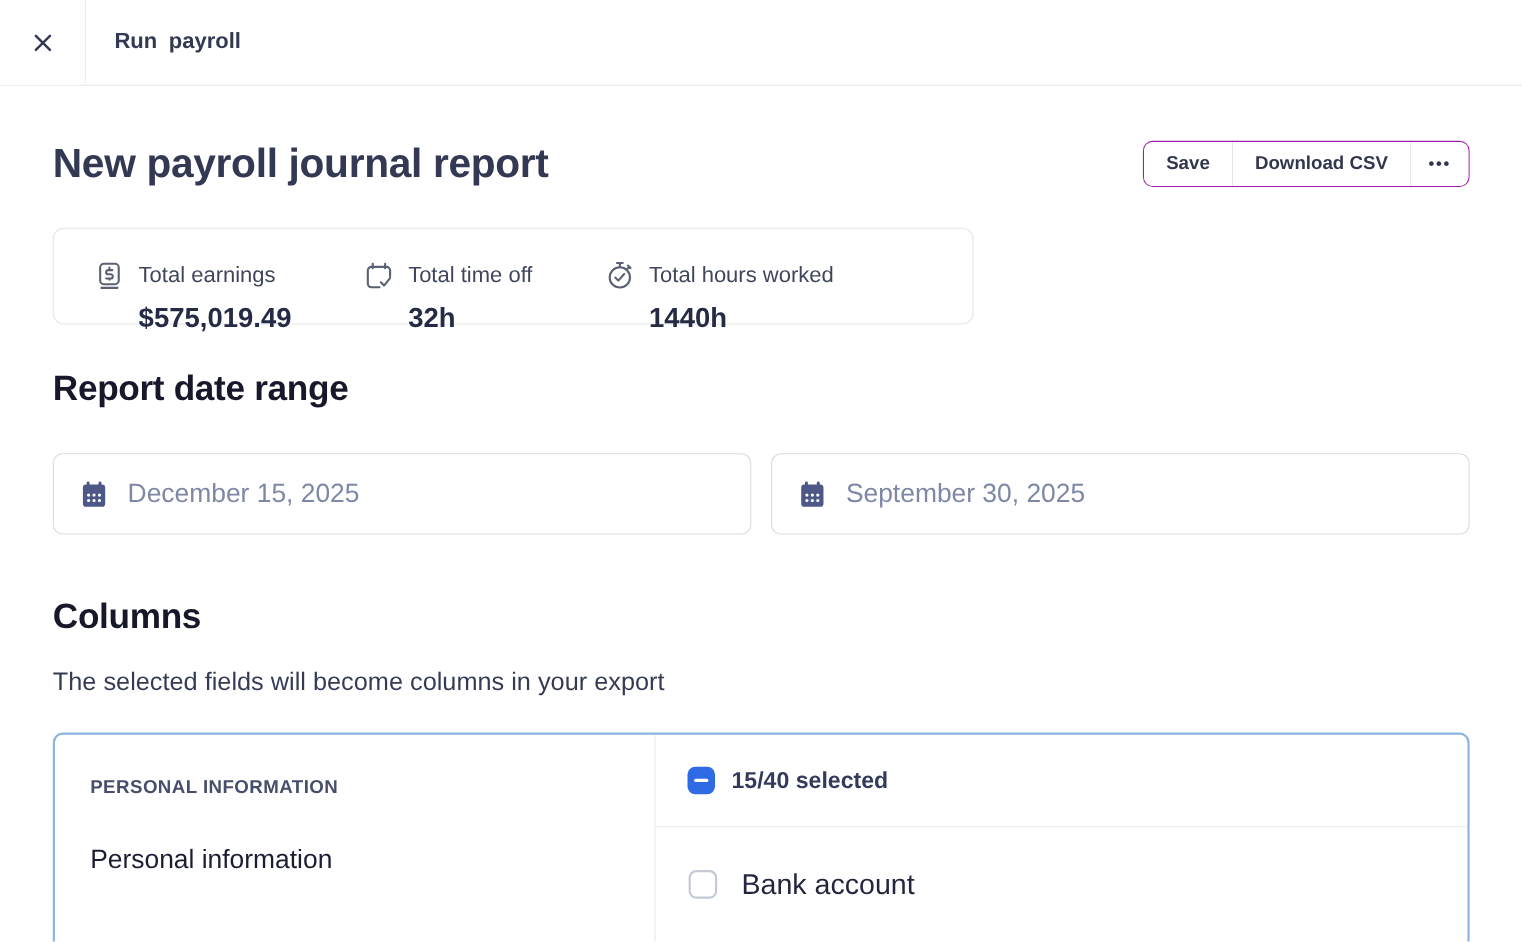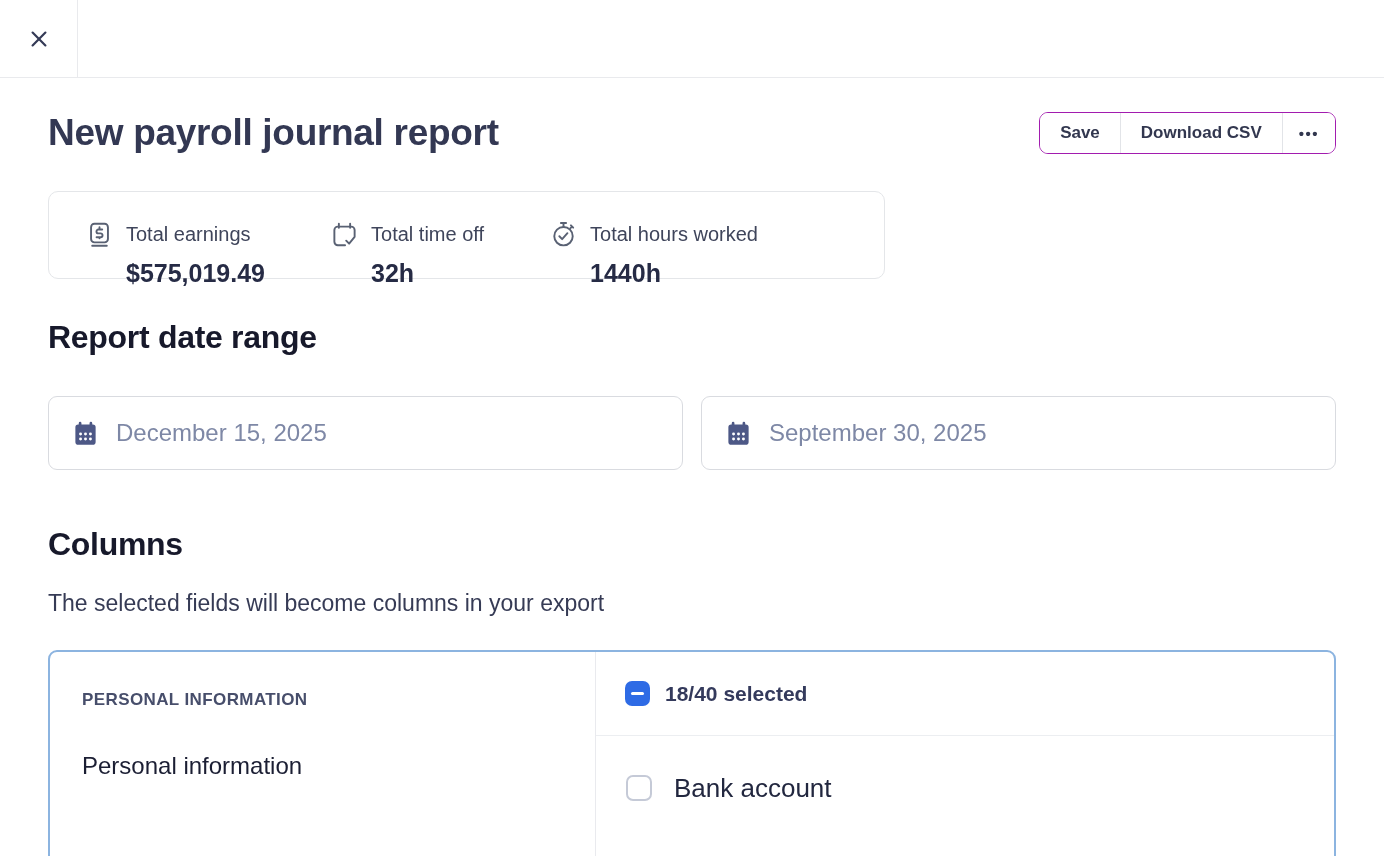--- a/index.html
+++ b/index.html
@@ -8,21 +8,21 @@
 
   
   .topbar { height:78px; border-bottom:1px solid #e9eaed; display:flex; align-items:stretch; background:#fff; }
   .close-btn { width:78px; display:flex; align-items:center; justify-content:center;
                border-right:1px solid #e9eaed; cursor:pointer; background:#fff; border-top:none; border-bottom:none; border-left:none; }
   .topbar-title { display:flex; align-items:center; padding-left:26px; font-size:20px;
                   font-weight:700; color:#333853; word-spacing:5px; }
 
   
   .main { padding:0 48px; }
-  .header-row { margin-top:34px; display:flex; justify-content:space-between; align-items:flex-start; }
+  .header-row { margin-top:50px; display:flex; justify-content:space-between; align-items:flex-start; }
   h1 { font-size:37px; font-weight:700; color:#333853; letter-spacing:-0.3px; }
 
   .btn-group { display:flex; align-items:stretch; height:42px; border:1px solid #a21caf;
                border-radius:9px; overflow:hidden; background:#fff; }
   .btn { display:flex; align-items:center; padding:0 20px; font-size:17px; font-weight:600;
          color:#32374f; background:#fff; border:none; border-right:1px solid #e2e4e8;
          cursor:pointer; font-family:inherit; }
   .btn:last-child { border-right:none; }
   .btn-more { padding:0 16px; font-size:15px; letter-spacing:1.5px; font-weight:700; }
 
@@ -71,20 +71,21 @@
 <body>
 
 <div class="topbar">
   <button class="close-btn">
     <span>
       <svg width="22" height="22" viewBox="0 0 24 24" fill="none" stroke="#343a56" stroke-width="2.4" stroke-linecap="round">
         <path d="M5 5 L19 19 M19 5 L5 19"></path>
       </svg>
     </span>
   </button>
+  <div class="topbar-title">Run payroll</div>
 </div>
 
 <div class="main">
 
   <div class="header-row">
     <h1>New payroll journal report</h1>
     <div class="btn-group">
       <button class="btn">Save</button>
       <button class="btn">Download CSV</button>
       <button class="btn btn-more">•••</button>
@@ -178,21 +179,21 @@
   <div class="subtitle">The selected fields will become columns in your export</div>
 
   <div class="panel">
     <div class="panel-left">
       <div class="category-header">PERSONAL INFORMATION</div>
       <div class="category-item">Personal information</div>
     </div>
     <div class="panel-right">
       <div class="select-header">
         <span class="cb-ind"></span>
-        <span class="select-count">18/40 selected</span>
+        <span class="select-count">15/40 selected</span>
       </div>
       <div class="field-row">
         <span class="cb-empty"></span>
         <span class="field-label">Bank account</span>
       </div>
     </div>
   </div>
 
 </div>
 

